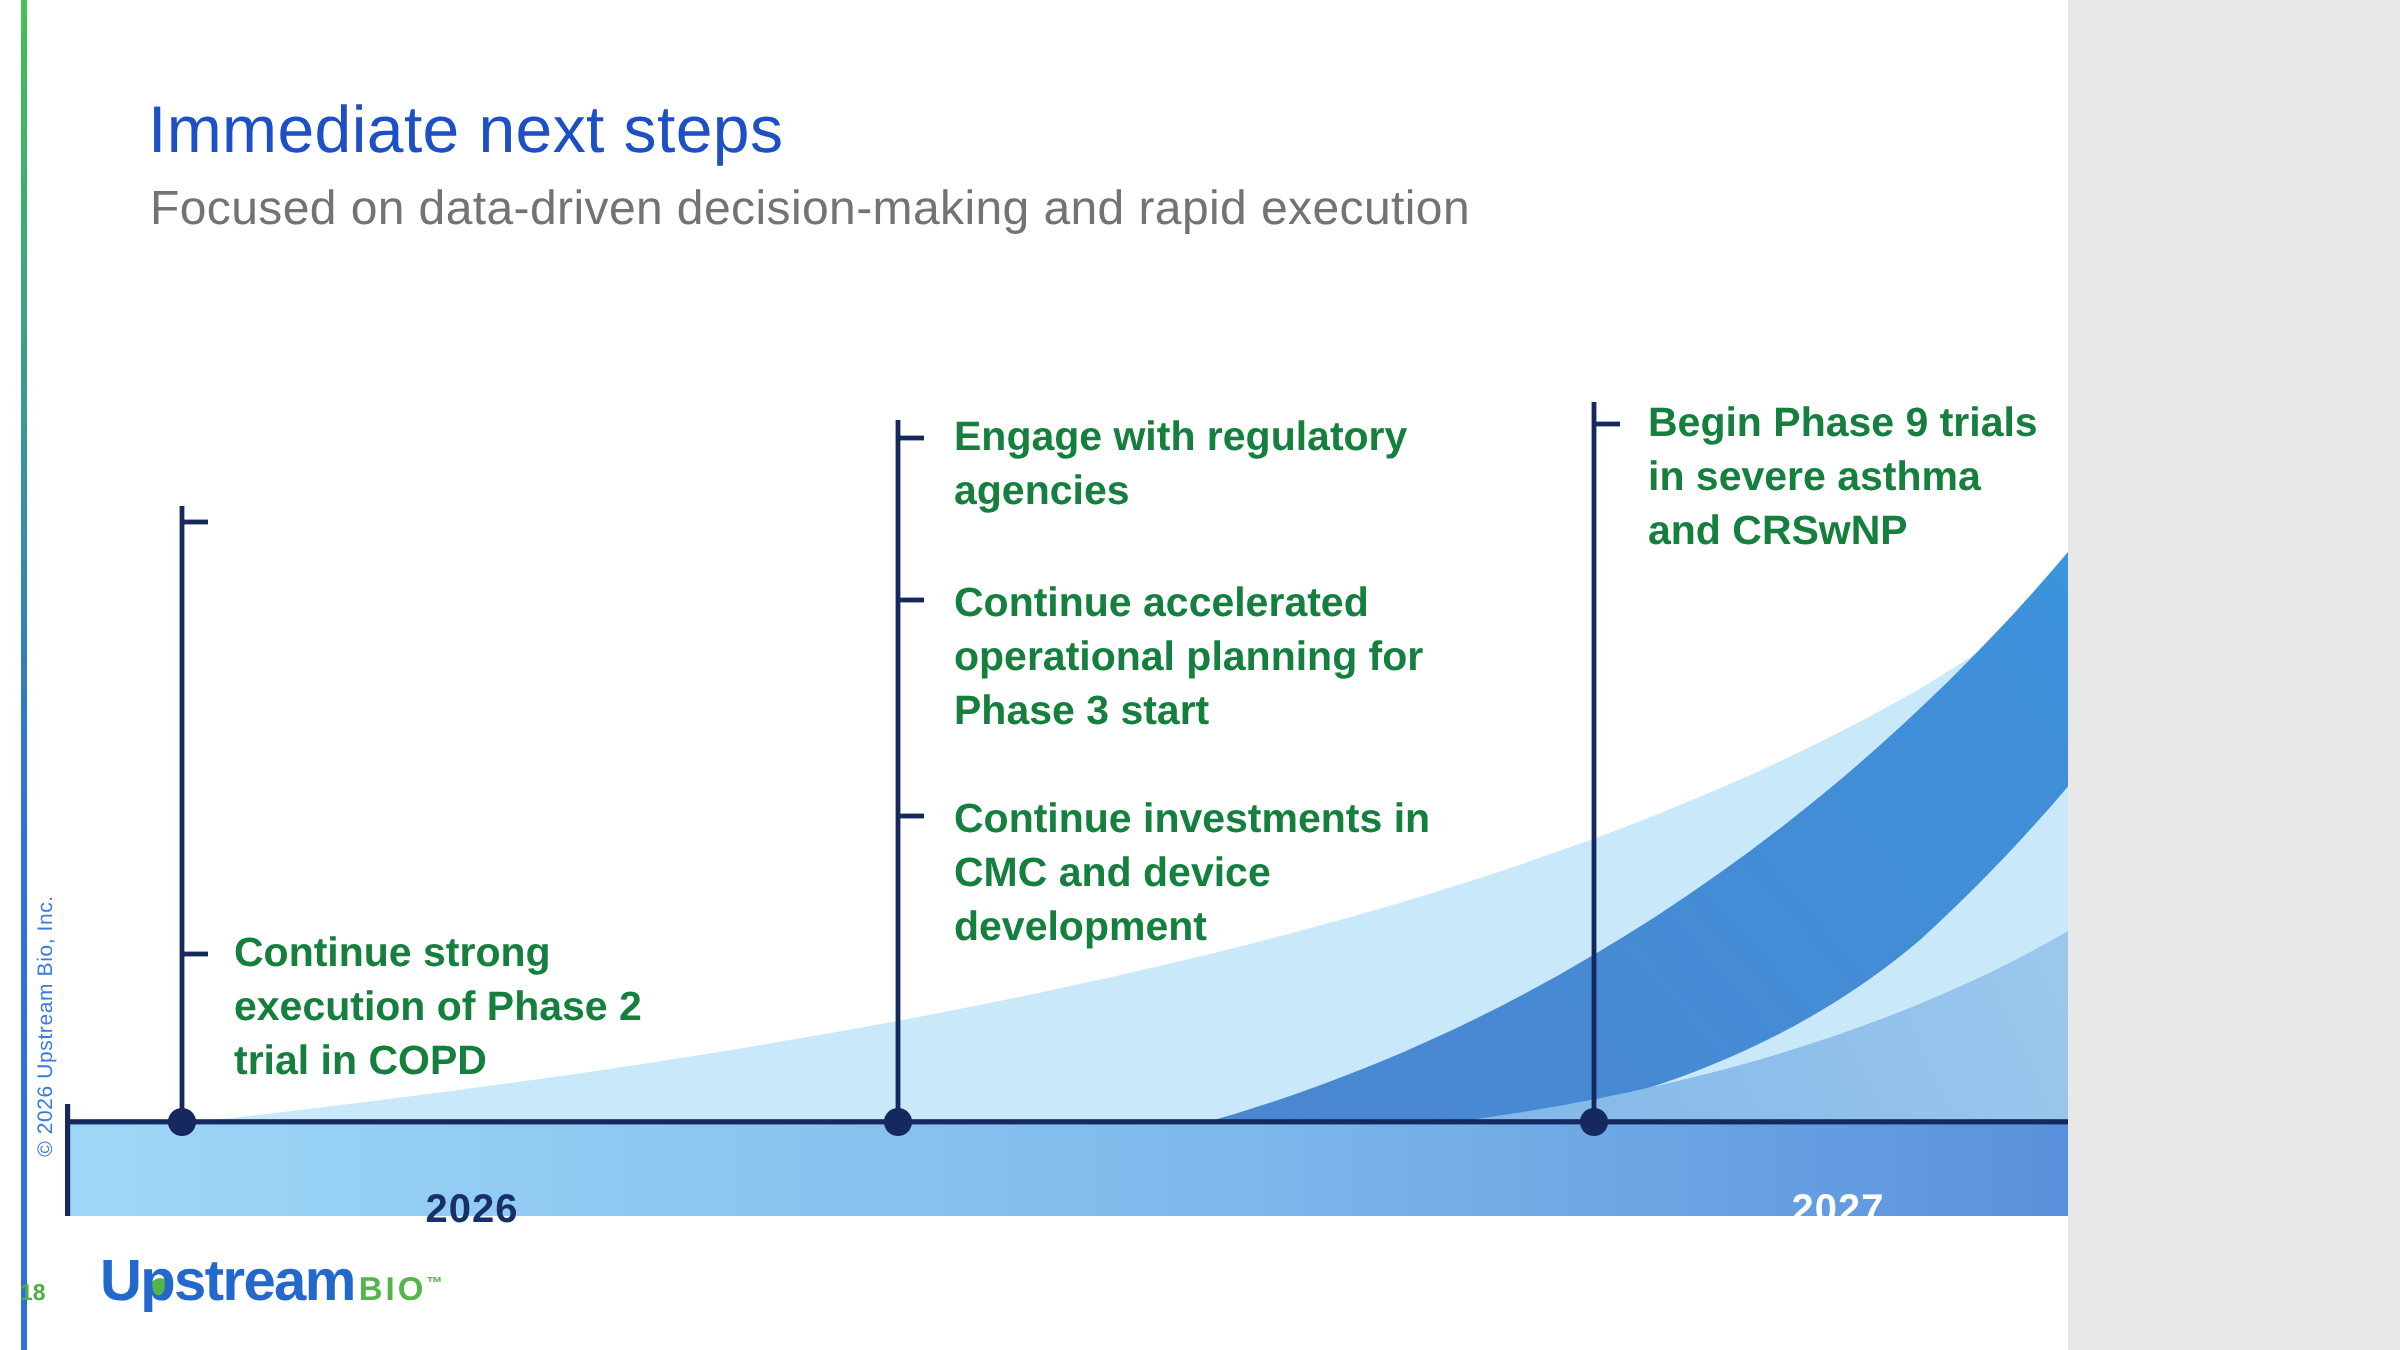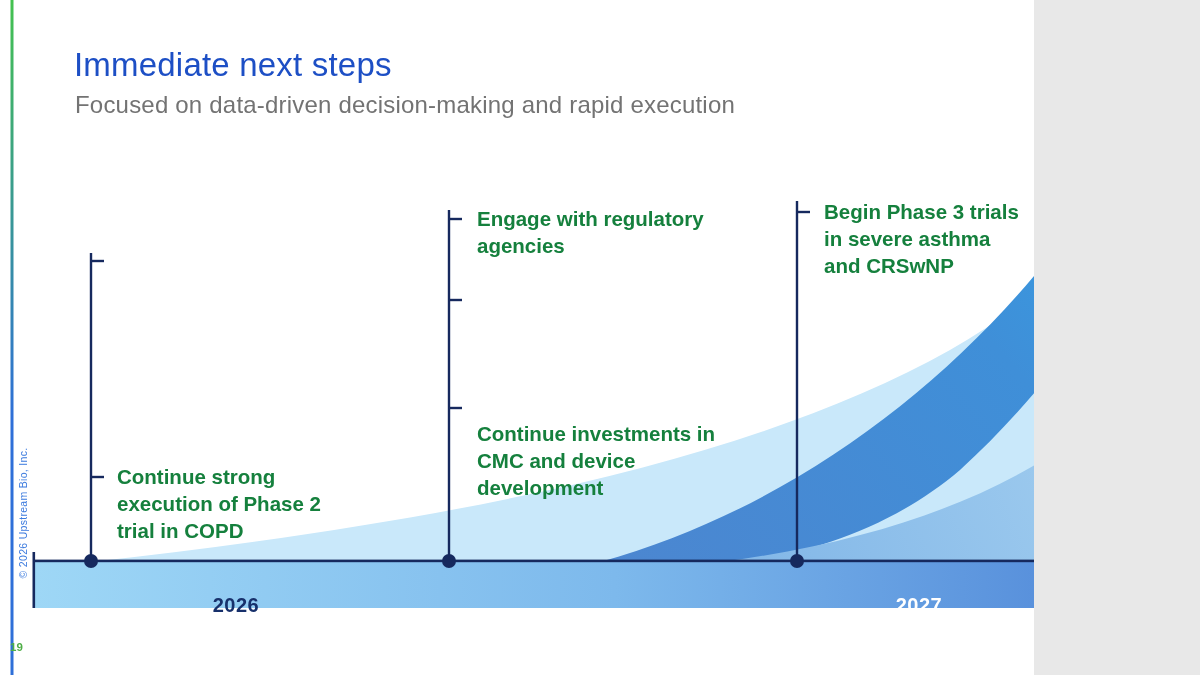--- a/index.html
+++ b/index.html
@@ -18,21 +18,21 @@
   }
   .bullet{
     position:absolute;width:300px;
     font-size:20.5px;line-height:27px;font-weight:bold;
     color:#15803d;white-space:pre-line;
   }
   #b1-1{left:117px;top:246px;}
   #b1-2{left:117px;top:463px;}
   #b2-1{left:477px;top:205px;}
   #b2-2{left:477px;top:288px;}
-  #b2-3{left:477px;top:396px;margin-top:24px;}
+  #b2-3{left:477px;top:396px;}
   #b3-1{left:824px;top:198px;}
   .year{
     position:absolute;top:577px;width:120px;text-align:center;
     font-size:20px;font-weight:bold;letter-spacing:0.5px;margin-top:17px;
   }
   #year-2026{left:176px;color:#17306b;}
   #year-2027{left:859px;color:#ffffff;}
   .copyright{
     position:absolute;left:23px;top:513px;
     transform:translate(-50%,-50%) rotate(-90deg);
@@ -124,27 +124,33 @@
   </svg>
 
   <div class="title">Immediate next steps</div>
   <div class="subtitle">Focused on data-driven decision-making and rapid execution</div>
 
   <div class="bullet" id="b1-2">Continue strong
 execution of Phase 2
 trial in COPD</div>
   <div class="bullet" id="b2-1">Engage with regulatory
 agencies</div>
+  <div class="bullet" id="b2-2">Continue accelerated
+operational planning for
+Phase 3 start</div>
   <div class="bullet" id="b2-3">Continue investments in
 CMC and device
 development</div>
-  <div class="bullet" id="b3-1">Begin Phase 3 trials
+  <div class="bullet" id="b3-1">Begin Phase 9 trials
 in severe asthma
 and CRSwNP</div>
 
   <div class="year" id="year-2026">2026</div>
   <div class="year" id="year-2027">2027</div>
 
   <div class="copyright">© 2026 Upstream Bio, Inc.</div>
-  <div class="pagenum">19</div>
+  <div class="pagenum">18</div>
 
+  <div class="logo">
+    <span class="logo-dot"></span><span class="logo-word">Upstream</span><span class="logo-bio">BIO</span><span class="logo-tm">™</span>
+  </div>
 
 </div>
 
 </body></html>

